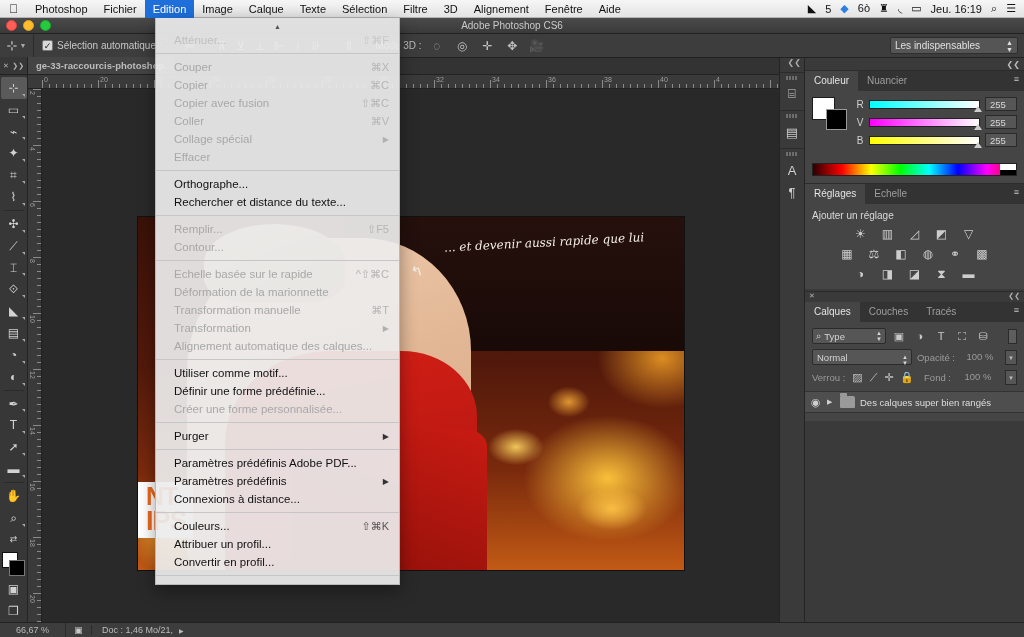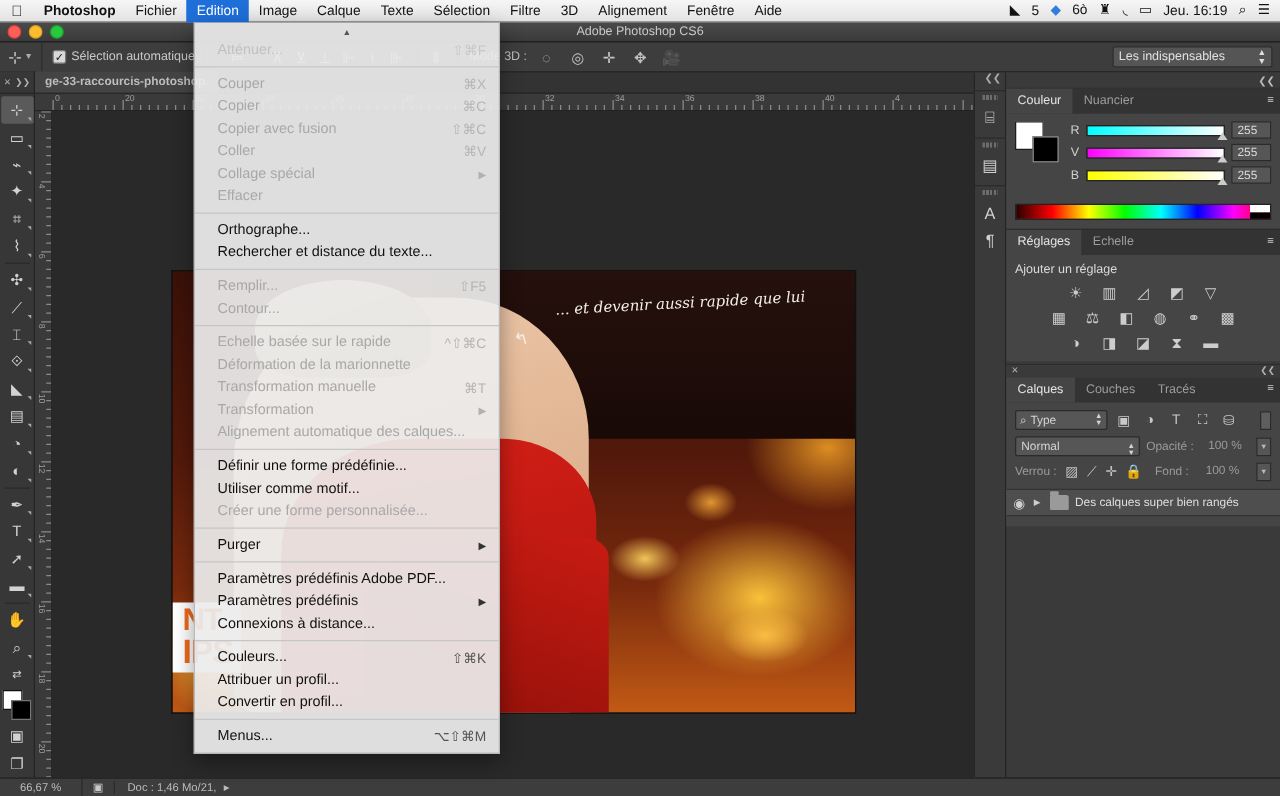--- a/index.html
+++ b/index.html
@@ -14,21 +14,21 @@
   
   .macbar {
     position: absolute; left:0; top:0; width:1024px; height:18px;
     background: linear-gradient(#f6f6f6,#e3e3e3);
     border-bottom: 1px solid #b4b4b4;
     display:flex; align-items:center; font-size:11px; color:#111;
     z-index: 60;
   }
   .macbar .apple { padding:0 9px 0 9px; font-size:12px; line-height:1; }
   .macbar .mitem { padding:0 8px; height:18px; line-height:18px; white-space:nowrap; }
-  .macbar .mitem.bold { font-weight:bold; }
+  .macbar .mitem.bold { font-weight:normal; }
   .macbar .mitem.active { background:#1e6fd9; color:#fff; }
   .macbar .spacer { flex:1 1 auto; }
   .macbar .right { display:flex; align-items:center; gap:9px; padding-right:8px; font-size:11px;}
   .macbar .ricon { display:inline-flex; align-items:center; line-height:1; }
 
   
   .ps-title {
     position:absolute; left:0; top:18px; width:1024px; height:16px;
     background: linear-gradient(#4a4a4a,#3a3a3a);
     border-bottom:1px solid #222;
@@ -831,24 +831,24 @@
       </div>
       <div class="mrow dis">
         <span class="lbl">Transformation</span>
         <span class="sub">▶</span>
       </div>
       <div class="mrow dis">
         <span class="lbl">Alignement automatique des calques...</span>
       </div>
       <div class="msep"></div>
       <div class="mrow">
+        <span class="lbl">Utiliser comme motif...</span>
+      </div>
+      <div class="mrow">
         <span class="lbl">Définir une forme prédéfinie...</span>
-      </div>
-      <div class="mrow">
-        <span class="lbl">Utiliser comme motif...</span>
       </div>
       <div class="mrow dis">
         <span class="lbl">Créer une forme personnalisée...</span>
       </div>
       <div class="msep"></div>
       <div class="mrow">
         <span class="lbl">Purger</span>
         <span class="sub">▶</span>
       </div>
       <div class="msep"></div>
@@ -867,19 +867,15 @@
         <span class="lbl">Couleurs...</span>
         <span class="key">⇧⌘K</span>
       </div>
       <div class="mrow">
         <span class="lbl">Attribuer un profil...</span>
       </div>
       <div class="mrow">
         <span class="lbl">Convertir en profil...</span>
       </div>
       <div class="msep"></div>
-      <div class="mrow">
-        <span class="lbl">Menus...</span>
-        <span class="key">⌥⇧⌘M</span>
-      </div>
     </div>
 
 </div>
 
 </body></html>

